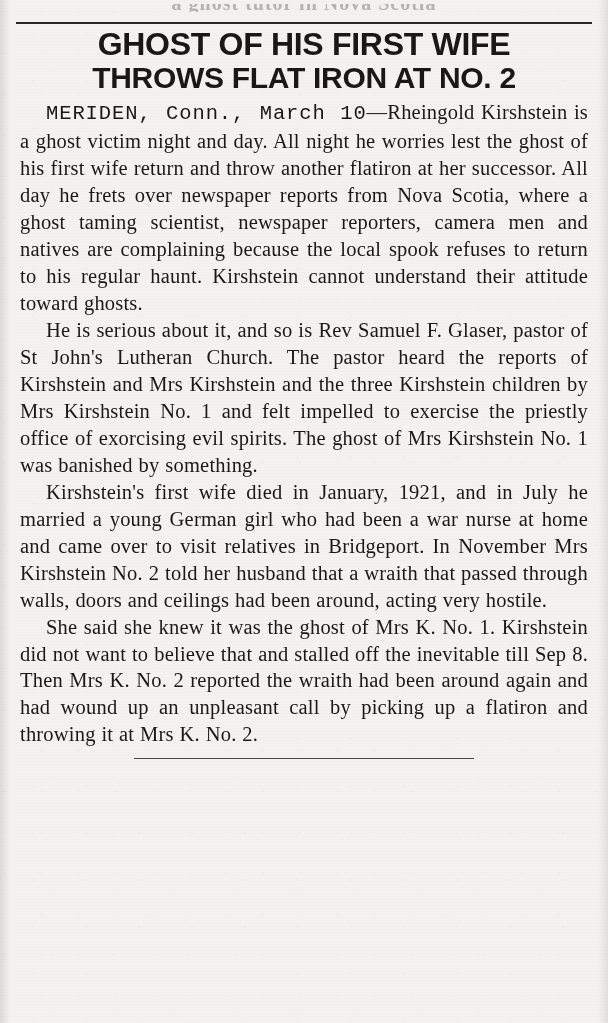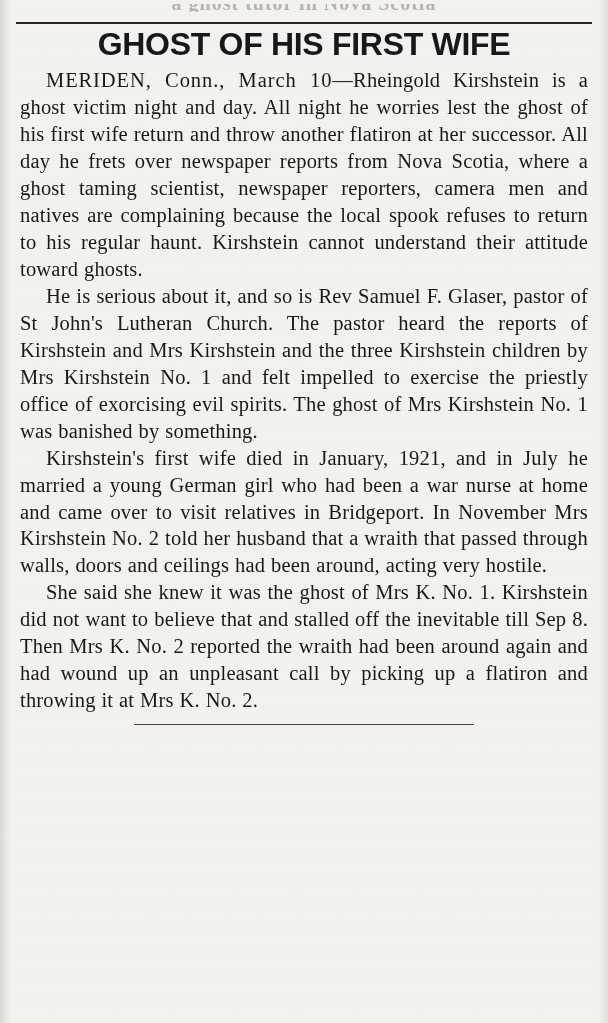--- a/index.html
+++ b/index.html
@@ -91,20 +91,21 @@
   }
   p.para .indent {
     display: inline-block;
     width: 26px;
   }
   p.para + p.para {
     margin-top: 0px;
   }
   .dateline {
     letter-spacing: 0.9px;
+    font-family: Liberation Mono, monospace;
   }
   
   .grain {
     pointer-events: none;
     position: absolute;
     inset: 0;
     background-image:
       repeating-linear-gradient(0deg, rgba(0,0,0,0.012) 0 1px, transparent 1px 3px);
     mix-blend-mode: multiply;
     opacity: 0.6;
@@ -130,20 +131,21 @@
 <div class="page">
 
   <div class="top-bleed">
     <div class="ghost-line">a ghost tutor in Nova Scotia</div>
   </div>
 
   <div class="rule-top"></div>
 
   <h1 class="headline">
     <span class="line1">GHOST OF HIS FIRST WIFE</span>
+    <span class="line2">THROWS FLAT IRON AT NO. 2</span>
   </h1>
 
   <div class="body-col">
     <p class="para"><span class="indent"></span><span class="dateline">MERIDEN, Conn., March 10</span><span>—Rheingold Kirshstein is a ghost victim night and day. All night he worries lest the ghost of his first wife return and throw another flatiron at her successor. All day he frets over newspaper reports from Nova Scotia, where a ghost taming scientist, newspaper reporters, camera men and natives are complaining because the local spook refuses to return to his regular haunt. Kirshstein cannot understand their attitude toward ghosts.</span></p>
 
     <p class="para"><span class="indent"></span><span>He is serious about it, and so is Rev Samuel F. Glaser, pastor of St John's Lutheran Church. The pastor heard the reports of Kirshstein and Mrs Kirshstein and the three Kirshstein children by Mrs Kirshstein No. 1 and felt impelled to exercise the priestly office of exorcising evil spirits. The ghost of Mrs Kirshstein No. 1 was banished by something.</span></p>
 
     <p class="para"><span class="indent"></span><span>Kirshstein's first wife died in January, 1921, and in July he married a young German girl who had been a war nurse at home and came over to visit relatives in Bridgeport. In November Mrs Kirshstein No. 2 told her husband that a wraith that passed through walls, doors and ceilings had been around, acting very hostile.</span></p>
 
     <p class="para"><span class="indent"></span><span>She said she knew it was the ghost of Mrs K. No. 1. Kirshstein did not want to believe that and stalled off the inevitable till Sep 8. Then Mrs K. No. 2 reported the wraith had been around again and had wound up an unpleasant call by picking up a flatiron and throwing it at Mrs K. No. 2.</span></p>

